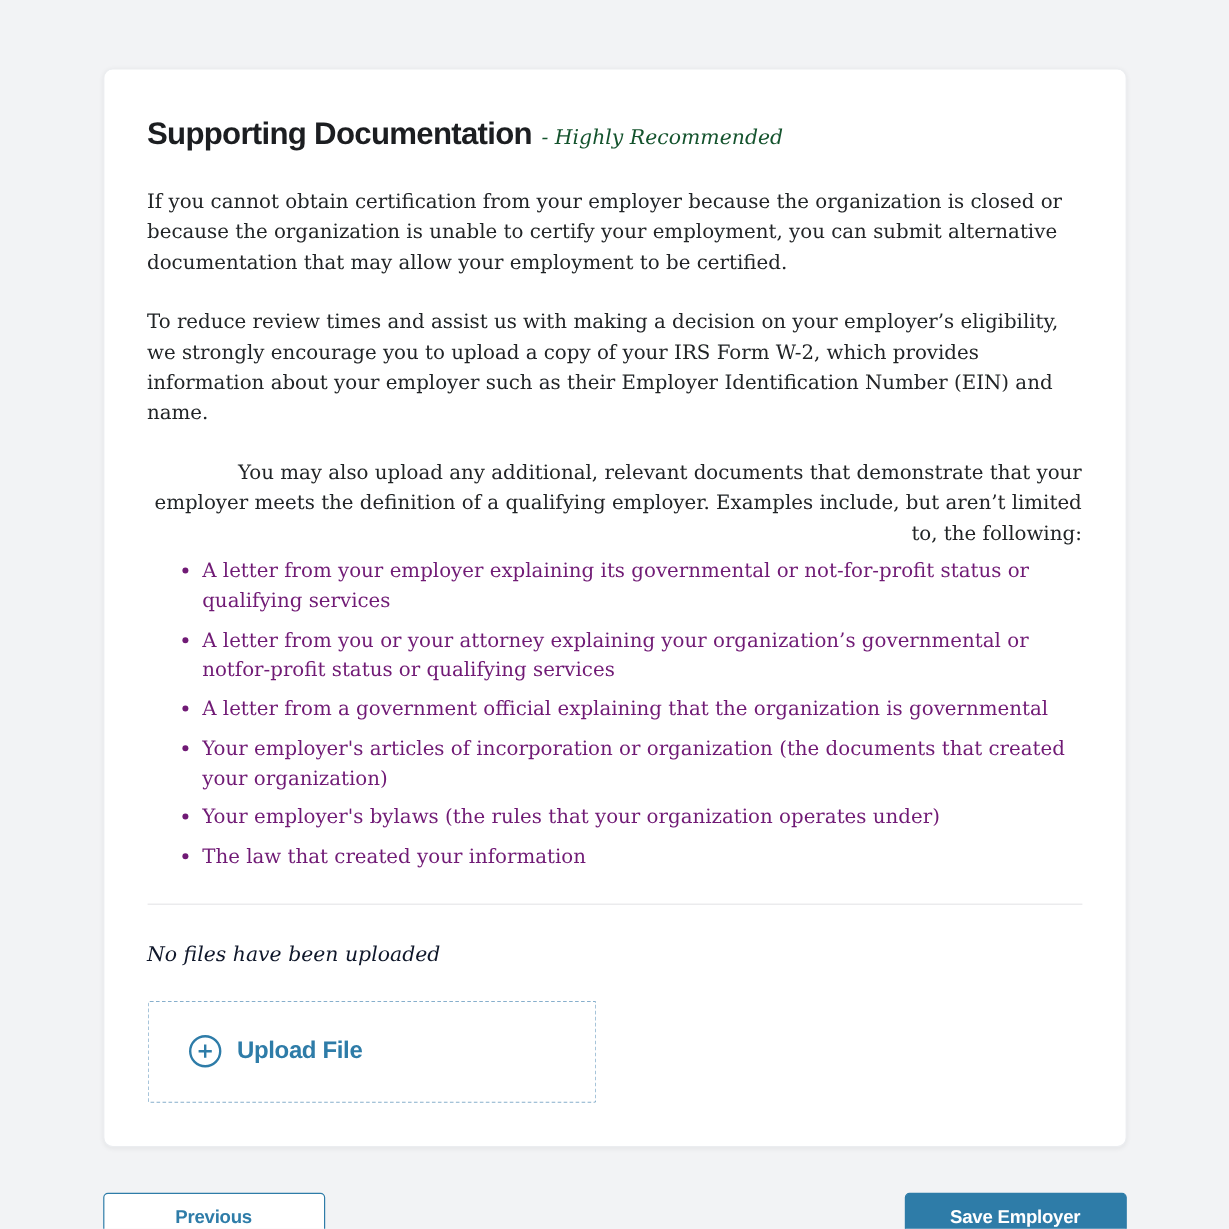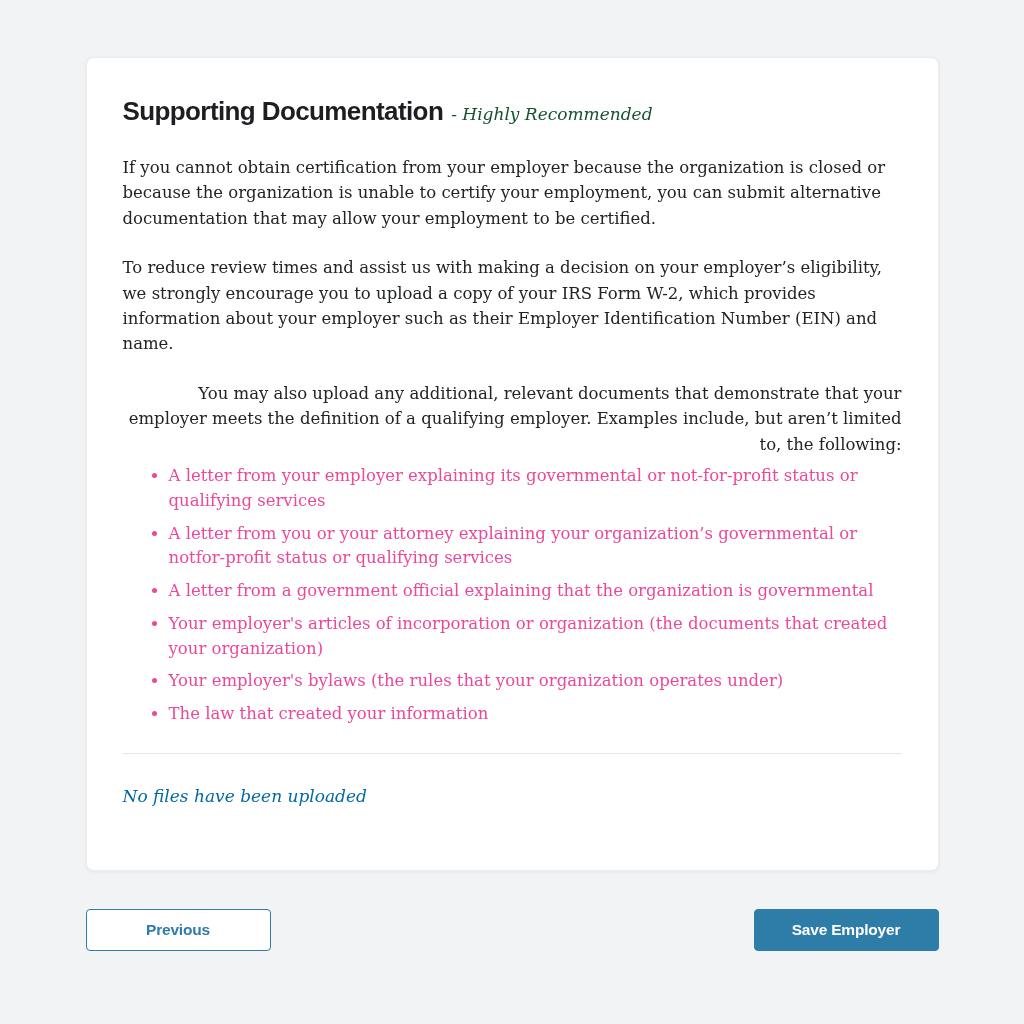--- a/index.html
+++ b/index.html
@@ -48,32 +48,32 @@
   }
   .body-copy p.pre-list { margin-bottom: 7px; text-align: right; }
   ul.examples {
     margin: 0 0 26px 0;
     padding-left: 46px;
     max-width: 786px;
   }
   ul.examples li {
     font-size: 16.5px;
     line-height: 1.5;
-    color: #ec4899;
+    color: #701a75;
     margin-bottom: 8px;
   }
   hr.divider {
     border: none;
     border-top: 1px solid #e6e7e9;
     margin: 0 0 32px 0;
   }
   .no-files {
     font-style: italic;
     font-size: 17px;
-    color: #0369a1;
+    color: #0f172a;
     margin-bottom: 28px;
   }
   .upload-box {
     display: flex;
     align-items: center;
     gap: 13px;
     width: 374px;
     height: 85px;
     padding-left: 33px;
     background: #ffffff;
@@ -139,20 +139,30 @@
       <li>A letter from a government official explaining that the organization is governmental</li>
       <li>Your employer's articles of incorporation or organization (the documents that created your organization)</li>
       <li>Your employer's bylaws (the rules that your organization operates under)</li>
       <li>The law that created your information</li>
     </ul>
 
     <hr class="divider">
 
     <p class="no-files">No files have been uploaded</p>
 
+    <button class="upload-box">
+      <span class="plus-icon">
+        <svg width="28" height="28" viewBox="0 0 28 28" fill="none" xmlns="http://www.w3.org/2000/svg">
+          <circle cx="14" cy="14" r="12.5" stroke="#2e7ca8" stroke-width="2"></circle>
+          <line x1="14" y1="8.5" x2="14" y2="19.5" stroke="#2e7ca8" stroke-width="2"></line>
+          <line x1="8.5" y1="14" x2="19.5" y2="14" stroke="#2e7ca8" stroke-width="2"></line>
+        </svg>
+      </span>
+      <span class="upload-label">Upload File</span>
+    </button>
 
   </div>
 
   <div class="footer">
     <button class="btn btn-outline">Previous</button>
     <button class="btn btn-filled">Save Employer</button>
   </div>
 </div>
 
 </body></html>

